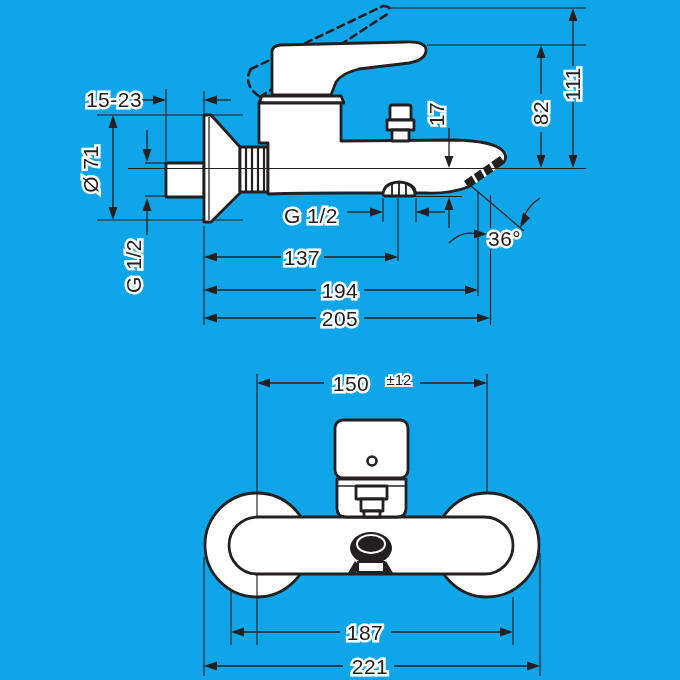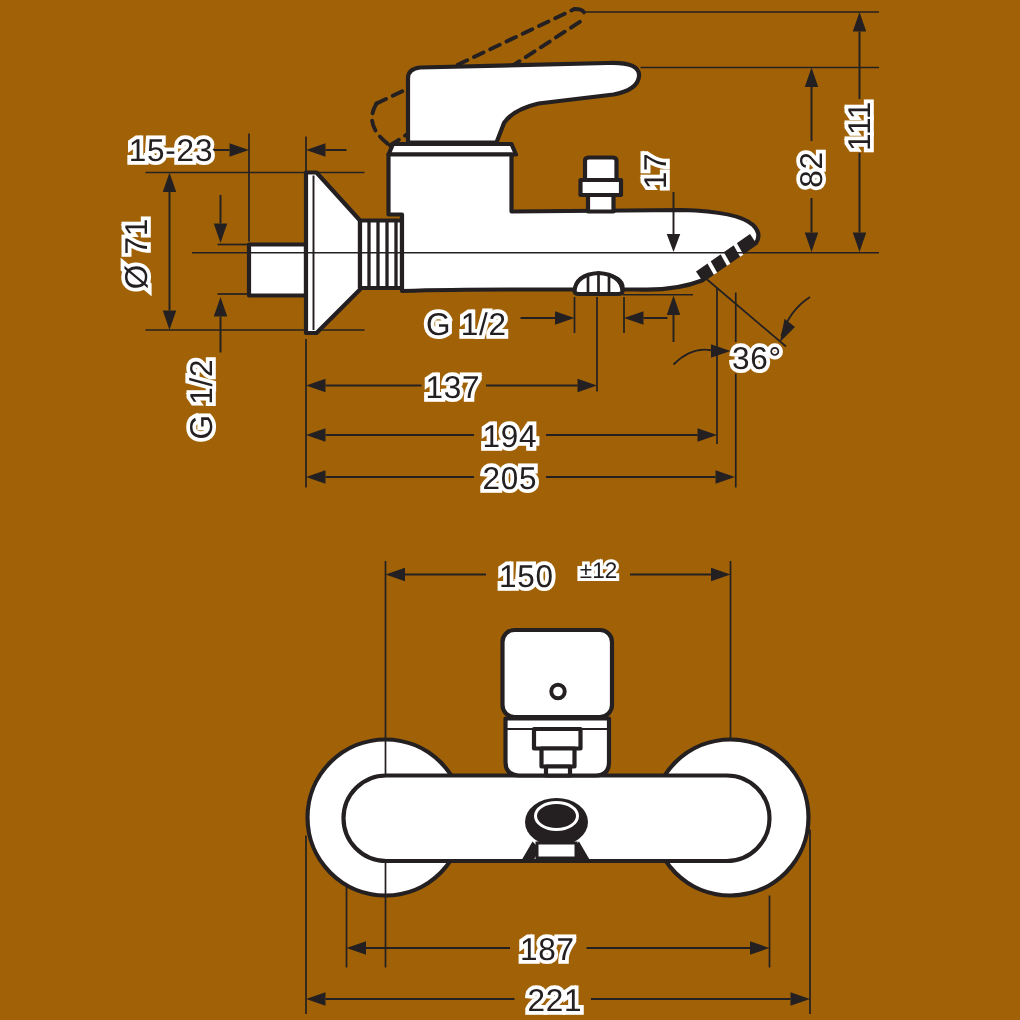--- a/index.html
+++ b/index.html
@@ -1,17 +1,17 @@
 <!DOCTYPE html>
 <html><head>
 <meta charset="utf-8">
 <style>
   html,body{margin:0;padding:0;background:#ffffff;}
   .canvas{
-    position:relative;width:680px;height:680px;background:#a16207;
+    position:relative;width:680px;height:680px;background:#0ea5e9;
     font-family:"Liberation Sans", sans-serif;
   }
   svg{display:block;}
   
   .outline{fill:none;stroke:#242021;stroke-width:2.6;stroke-linejoin:round;stroke-linecap:round;}
   .outline-thick{fill:#ffffff;stroke:#242021;stroke-width:2.8;stroke-linejoin:round;}
   .thin{fill:none;stroke:#242021;stroke-width:1.3;}
   .hair{fill:none;stroke:#242021;stroke-width:1.15;}
   .dash{fill:none;stroke:#242021;stroke-width:2.6;stroke-dasharray:7 5;stroke-linecap:round;}
   .arrow{fill:#242021;stroke:none;}

